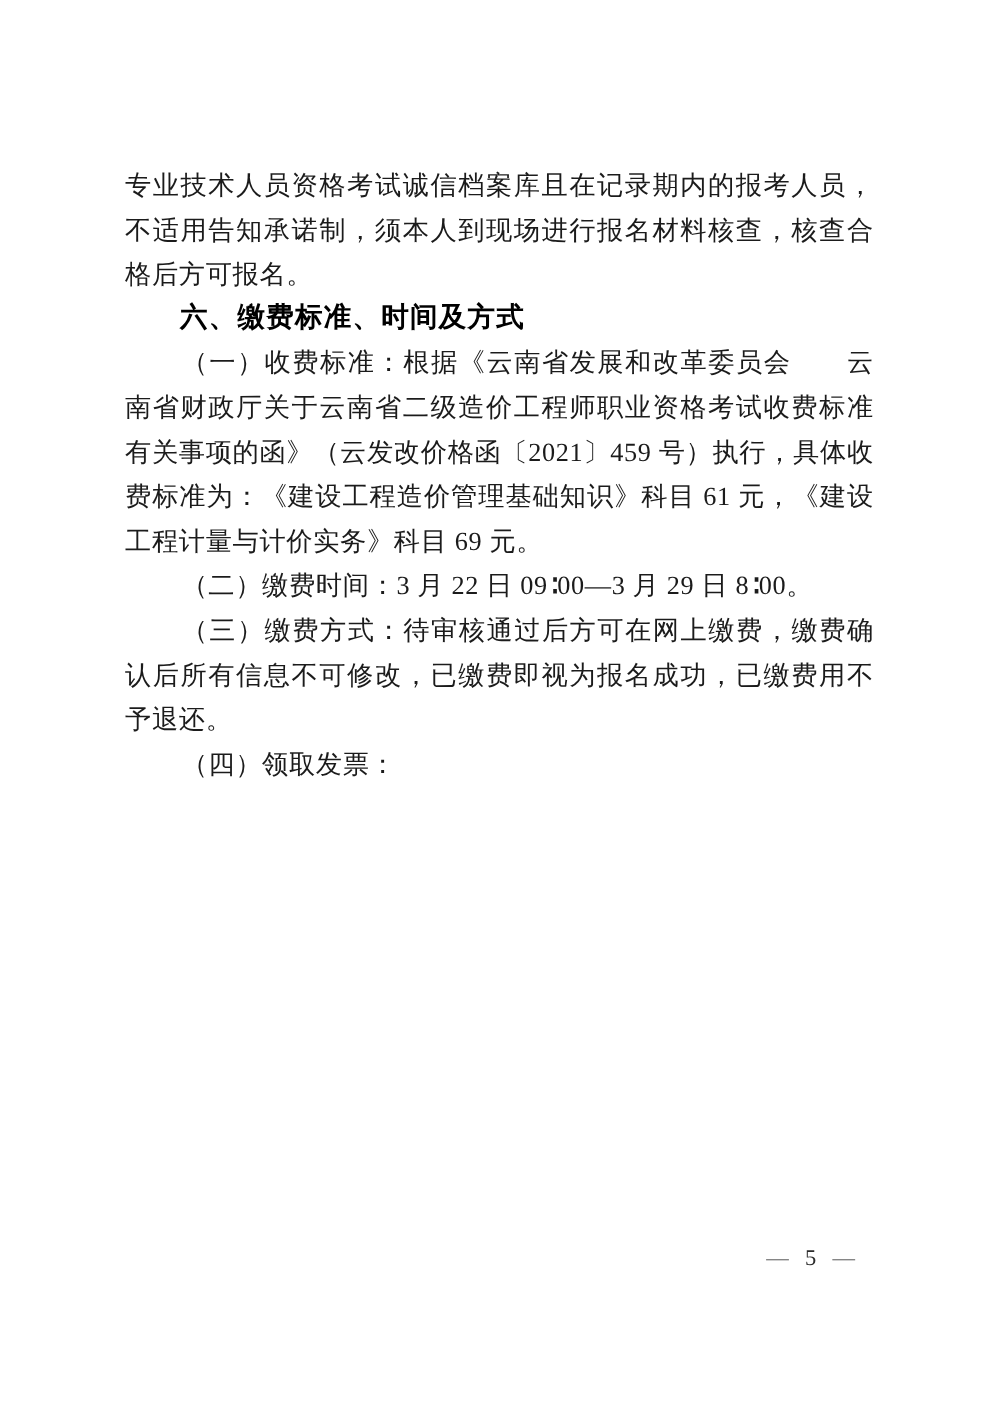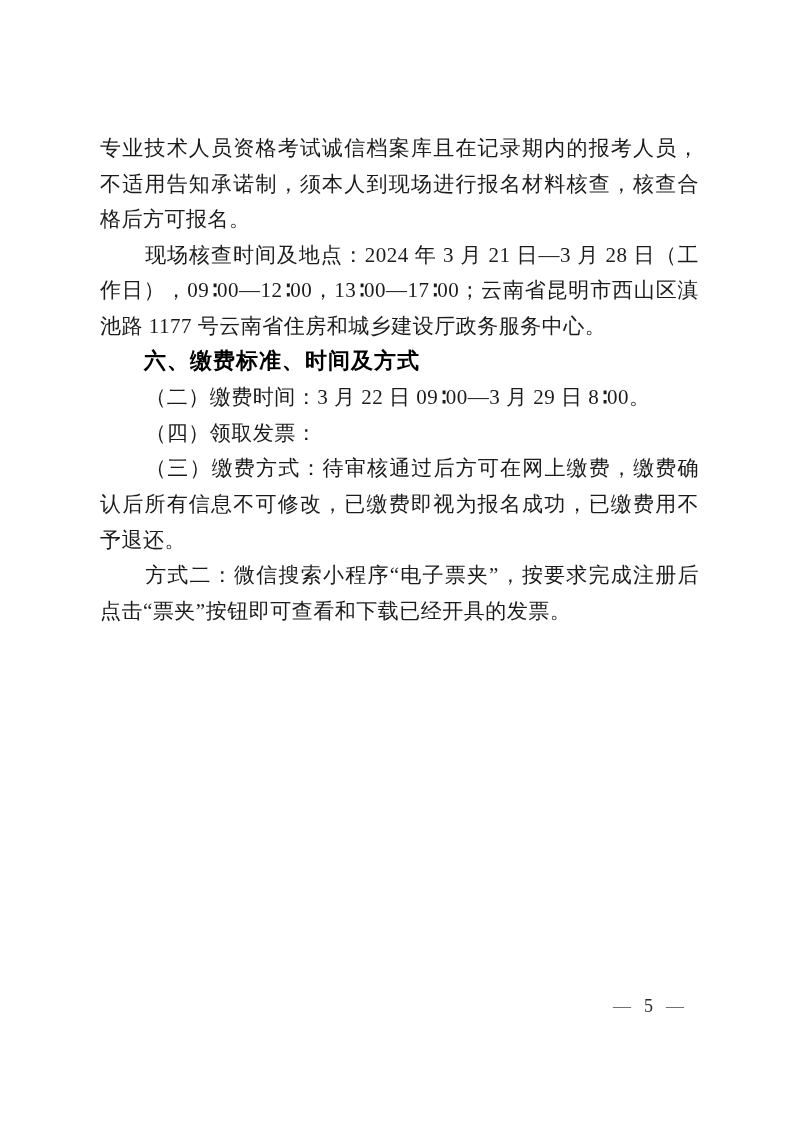--- a/index.html
+++ b/index.html
@@ -62,25 +62,24 @@
     color: #2a2a2a;
   }
 </style>
 </head>
 <body>
 
 <div class="page">
 
   <main class="body-text">
     <p class="para no-indent">专业技术人员资格考试诚信档案库且在记录期内的报考人员，不适用告知承诺制，须本人到现场进行报名材料核查，核查合格后方可报名。</p>
-    <p class="para indent">现场核查时间及地点：2024 年 3 月 21 日—3 月 28 日（工作日），09∶00—12∶00，13∶00—17∶00；云南省昆明市西山区滇池路 1177 号云南省住房和城乡建设厅政务服务中心。</p>
     <h2 class="heading">六、缴费标准、时间及方式</h2>
+    <p class="para indent">（一）收费标准：根据《云南省发展和改革委员会　　云南省财政厅关于云南省二级造价工程师职业资格考试收费标准有关事项的函》（云发改价格函〔2021〕459 号）执行，具体收费标准为：《建设工程造价管理基础知识》科目 61 元，《建设工程计量与计价实务》科目 69 元。</p>
     <p class="para indent">（二）缴费时间：3 月 22 日 09∶00—3 月 29 日 8∶00。</p>
+    <p class="para indent">（三）缴费方式：待审核通过后方可在网上缴费，缴费确认后所有信息不可修改，已缴费即视为报名成功，已缴费用不予退还。</p>
     <p class="para indent">（四）领取发票：</p>
-    <p class="para indent">（三）缴费方式：待审核通过后方可在网上缴费，缴费确认后所有信息不可修改，已缴费即视为报名成功，已缴费用不予退还。</p>
-    <p class="para indent">方式二：微信搜索小程序“电子票夹”，按要求完成注册后点击“票夹”按钮即可查看和下载已经开具的发票。</p>
   </main>
 
   <footer class="page-footer">
     <span class="dash">—</span><span class="num">5</span><span class="dash">—</span>
   </footer>
 
 </div>
 
 </body></html>

